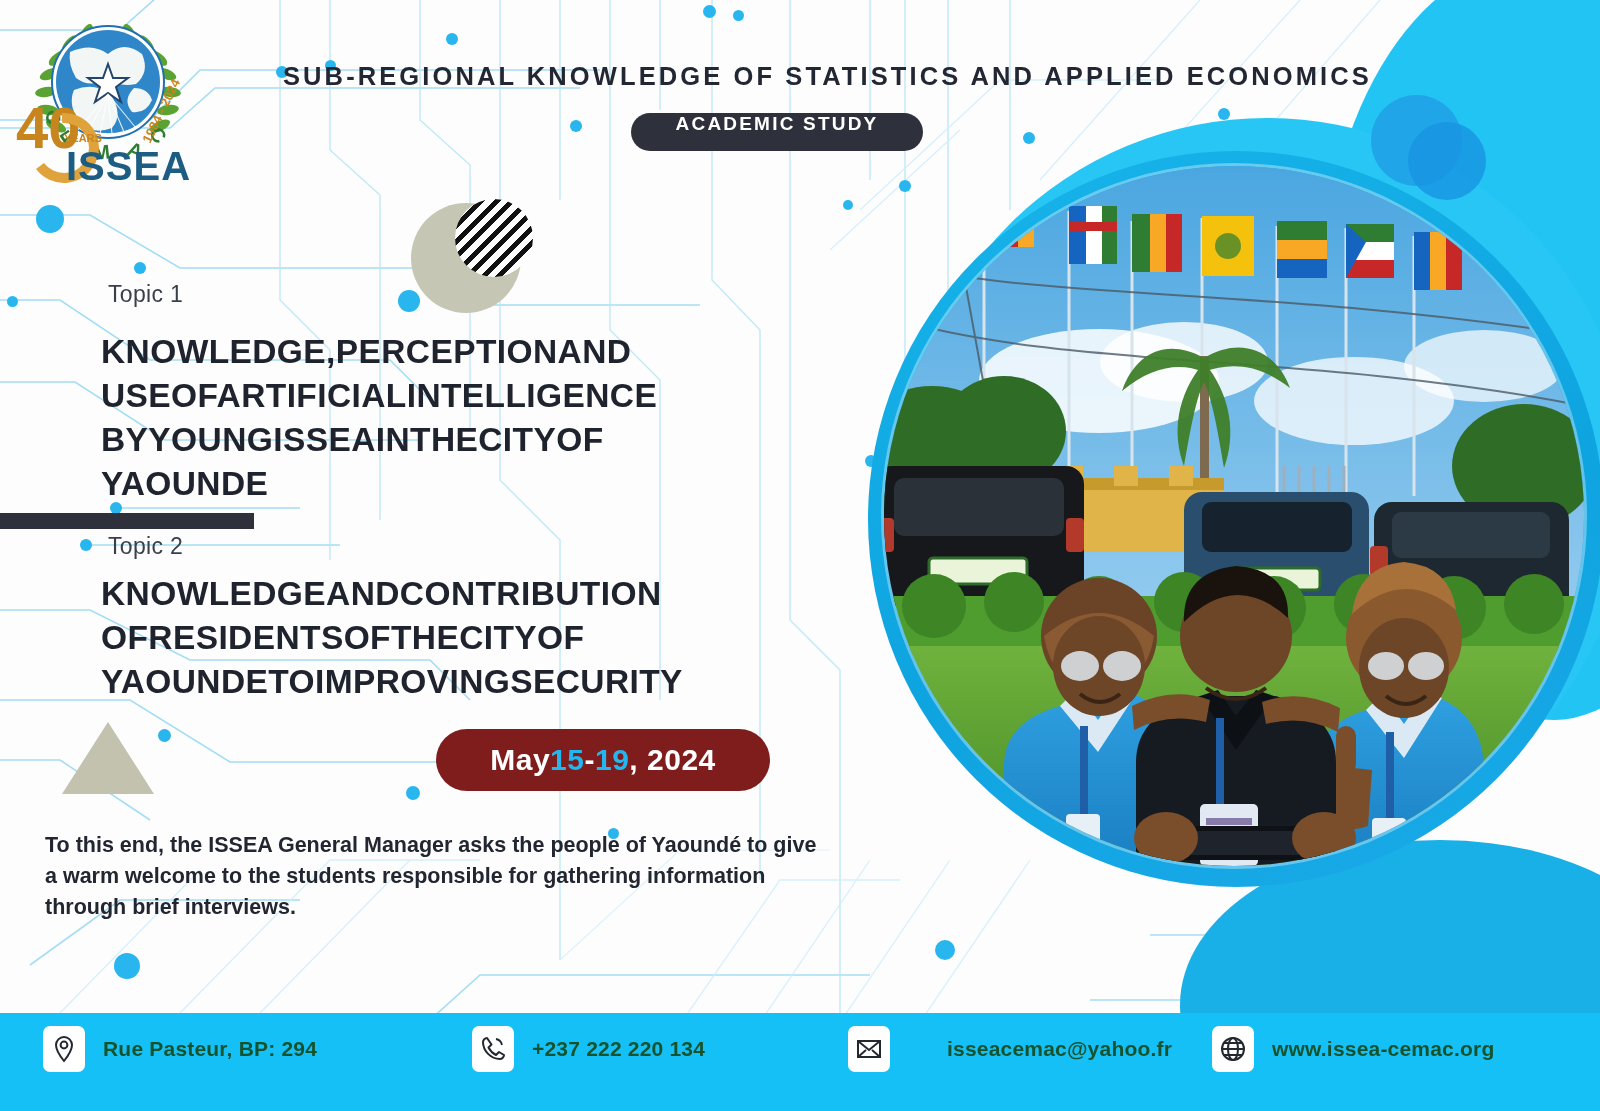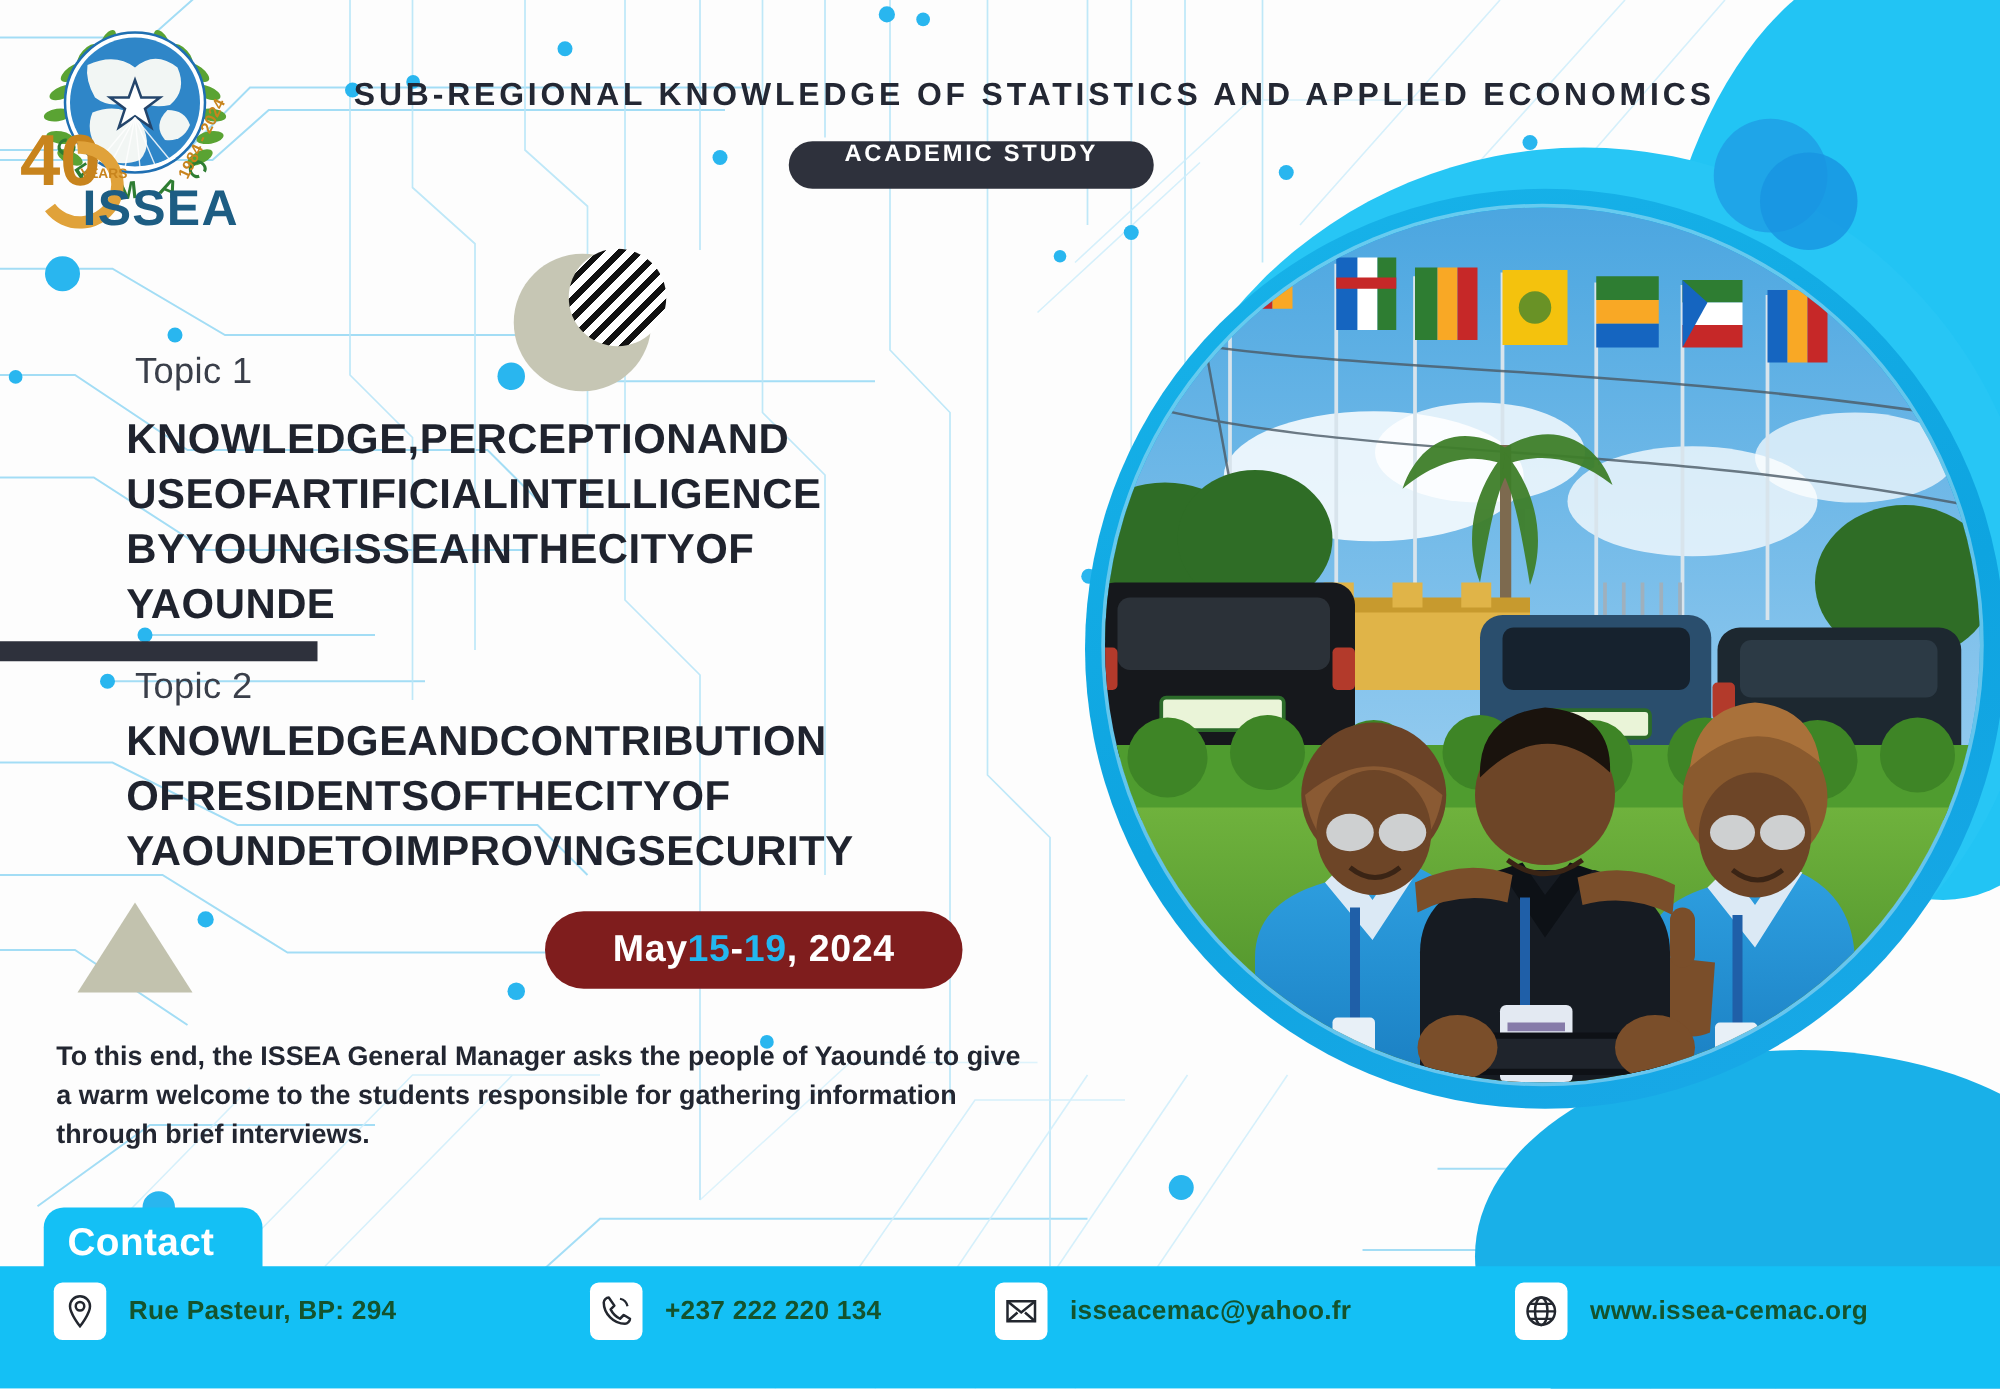--- a/index.html
+++ b/index.html
@@ -52,21 +52,21 @@
     border-left:46px solid transparent;border-right:46px solid transparent;
     border-bottom:72px solid #c2c2ae;
   }
   .divider-bar{
     position:absolute;left:0px;top:513px;width:254px;height:16px;background:#2e313c;
   }
 
   
   .topic-label{
     position:absolute;
-    font-size:29px;color:#3a3f4a;font-weight:400;
+    font-size:23px;color:#3a3f4a;font-weight:400;
     letter-spacing:0.3px;
   }
   .topic-title{
     position:absolute;
     font-size:33.5px;font-weight:bold;color:#1f232e;
     letter-spacing:0.4px;line-height:44px;
     text-align:justify;
   }
   .topic-title span{display:block;}
   .just-line{
@@ -153,21 +153,21 @@
     width:42px;height:46px;background:#ffffff;border-radius:7px;
     display:flex;align-items:center;justify-content:center;flex:0 0 auto;
   }
   .ficon svg{display:block;}
   .ftext{
     color:#14532d;font-size:21px;font-weight:bold;margin-left:18px;white-space:nowrap;
     letter-spacing:0.2px;
   }
   #f-addr{left:43px;}
   #f-phone{left:472px;}
-  #f-mail{left:796px;}
+  #f-mail{left:848px;gap:39px;}
   #f-web{left:1212px;}
 </style>
 </head>
 <body>
 
 <div id="poster">
 
   <svg class="circuit" viewBox="0 0 1600 1111" preserveAspectRatio="none">
     <g stroke="#9fdcf5" stroke-width="1.6" fill="none" opacity="0.95">
       <path d="M0,30 L120,30 L165,-10"></path>
@@ -539,23 +539,20 @@
   <div class="date-badge">
     <span>May </span>
       <span class="hl">15</span>
       <span> - </span>
       <span class="hl">19</span>
       <span>, 2024</span>
   </div>
 
   <div class="body-text">To this end, the ISSEA General Manager asks the people of Yaoundé to give a warm welcome to the students responsible for gathering information through brief interviews.</div>
 
-  <div class="contact-tab">
-    <span>Contact</span>
-  </div>
   <div class="footer"></div>
 
   <div class="fitem" id="f-addr">
     <span class="ficon">
       <svg width="24" height="28" viewBox="0 0 24 28">
           <path d="M12 2C7.6 2 4 5.6 4 10c0 6 8 16 8 16s8-10 8-16c0-4.4-3.6-8-8-8z" fill="none" stroke="#23272f" stroke-width="2"></path>
           <circle cx="12" cy="10" r="3.4" fill="none" stroke="#23272f" stroke-width="2"></circle>
         </svg>
     </span>
     <span class="ftext">Rue Pasteur, BP: 294</span>

